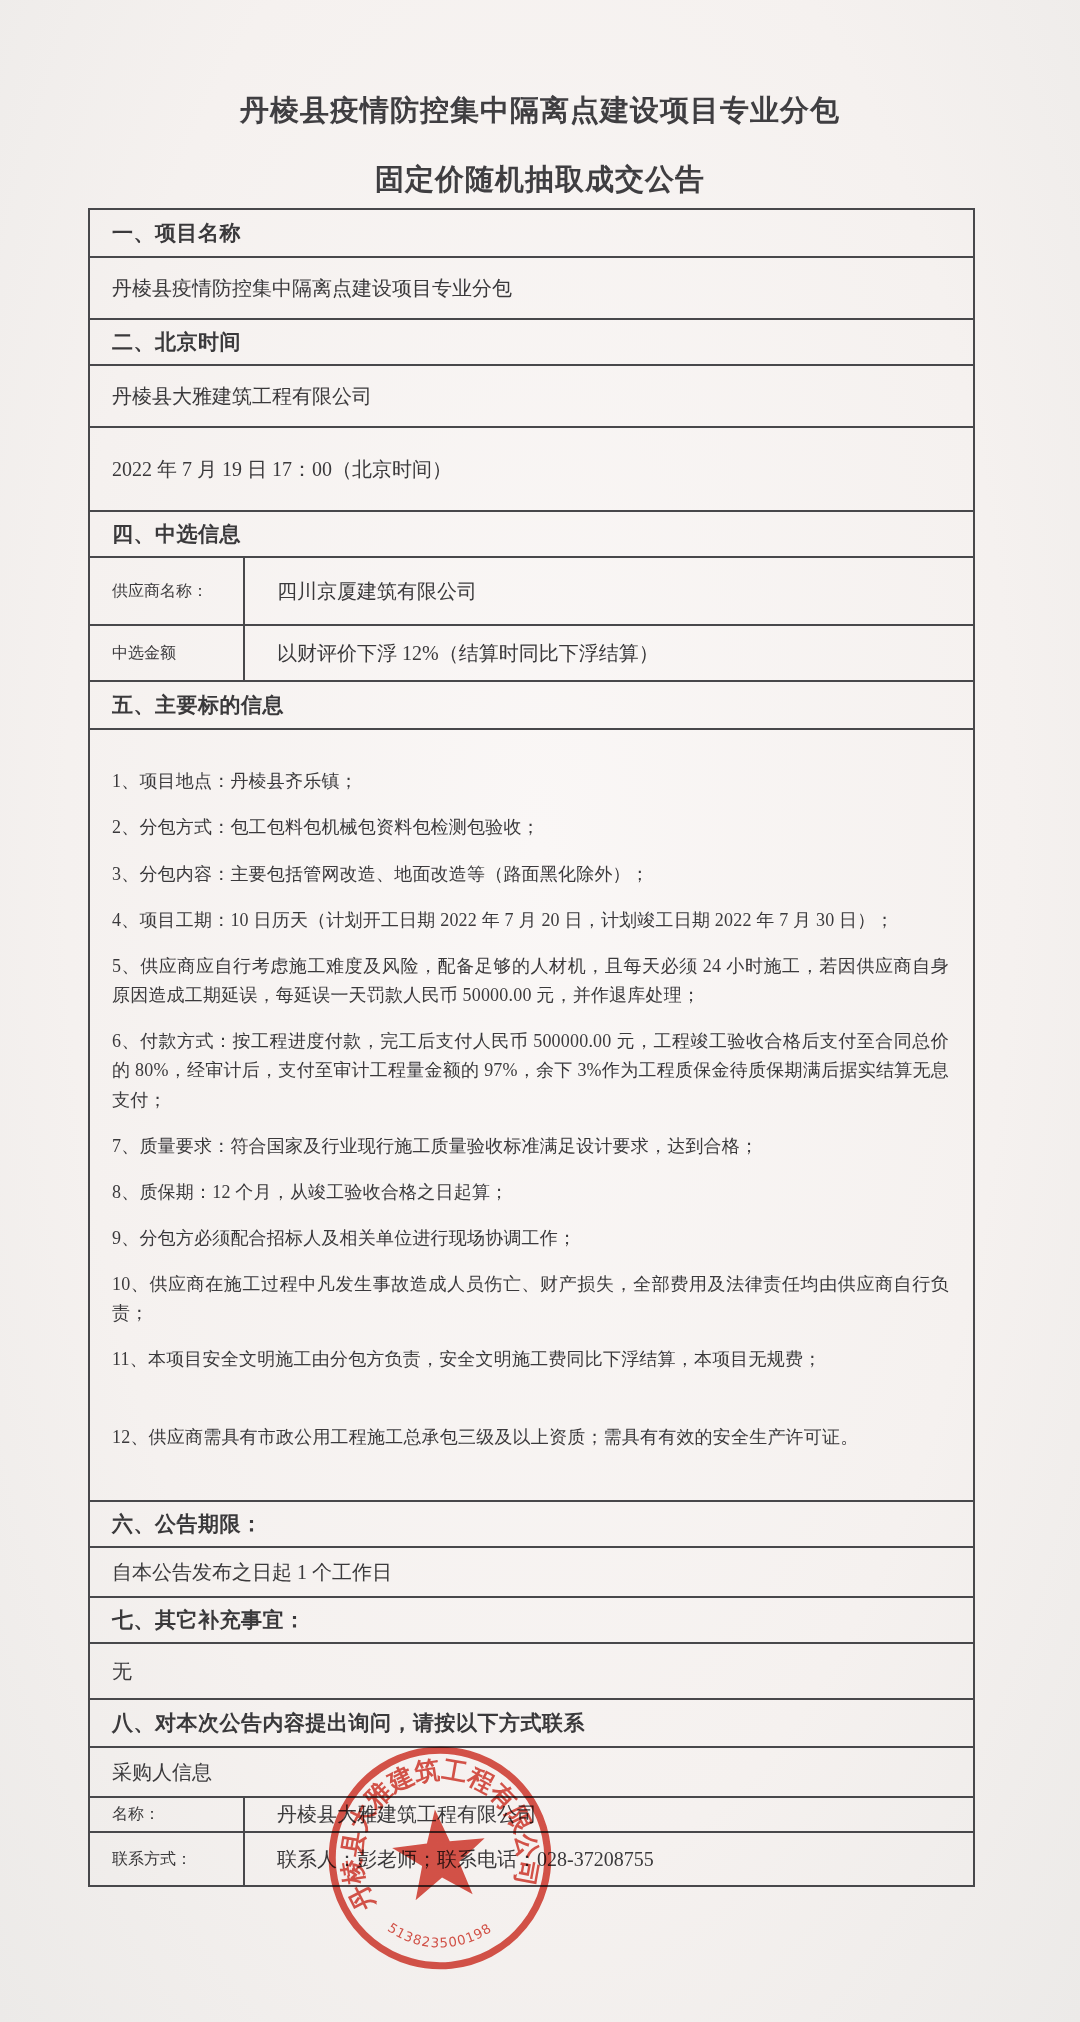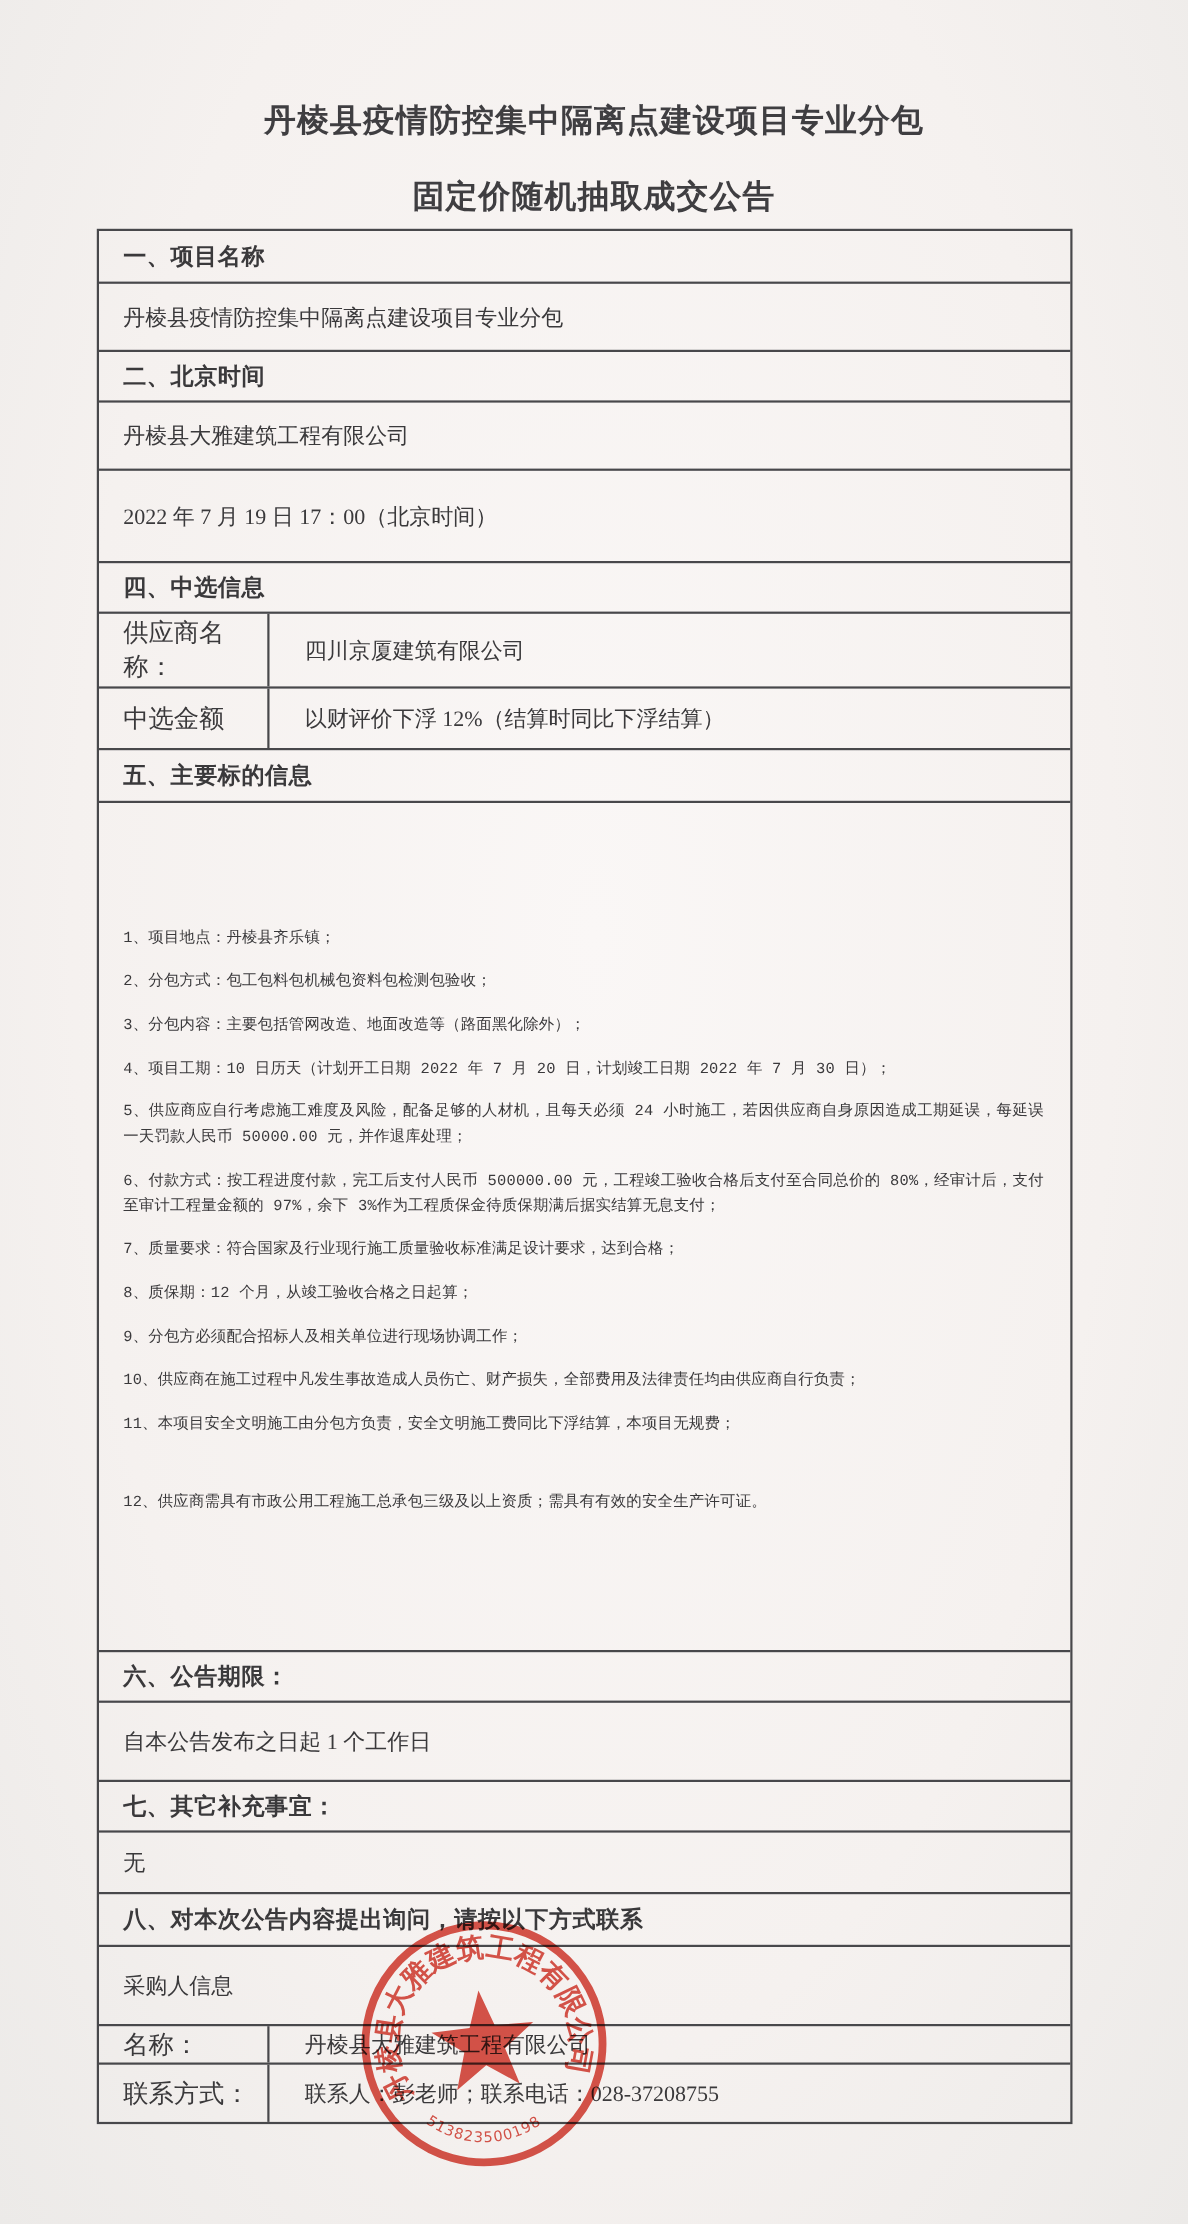--- a/index.html
+++ b/index.html
@@ -26,35 +26,35 @@
     box-sizing:border-box;display:flex;align-items:center;
     border-top:2px solid #48484b;
   }
   .row:first-child{border-top:none;}
   .row.header{font-weight:bold;font-size:21px;letter-spacing:.5px;}
   .row .cell{padding-left:22px;padding-right:24px;font-size:20px;box-sizing:border-box;}
   .row.header .cell{font-size:21px;}
   .kv .label{
     width:155px;flex:0 0 155px;align-self:stretch;
     display:flex;align-items:center;padding-left:22px;box-sizing:border-box;
-    border-right:2px solid #48484b;font-size:23px;
+    border-right:2px solid #48484b;font-size:16px;
   }
   .kv .value{flex:1;padding-left:32px;padding-right:24px;font-size:20px;}
   .items-cell{
     display:block !important;align-items:initial;
     padding:24px 26px 18px 22px;
   }
   .items-cell p{
-    margin:0 0 17px 0;font-size:14px;line-height:1.62;
-    text-align:justify;letter-spacing:.2px;font-family:Liberation Mono, monospace;
+    margin:0 0 17px 0;font-size:18px;line-height:1.62;
+    text-align:justify;letter-spacing:.2px;
   }
   .items-cell p.gap-before{margin-top:48px;}
   
   .h46{height:46px;} .h48{height:48px;} .h52{height:35px;} .h54{height:54px;}
-  .h56{height:56px;} .h58{height:72px;text-align:center;} .h62{height:62px;} .h68{height:68px;}
+  .h56{height:56px;} .h58{height:50px;text-align:center;} .h62{height:62px;} .h68{height:68px;}
   .h84{height:84px;} .hbig{height:772px;}
   .company-seal{
     position:absolute;left:318px;top:1736px;width:244px;height:244px;
     mix-blend-mode:multiply;opacity:.92;
     transform:rotate(-6deg);
     pointer-events:none;
   }
 </style>
 </head>
 <body>

